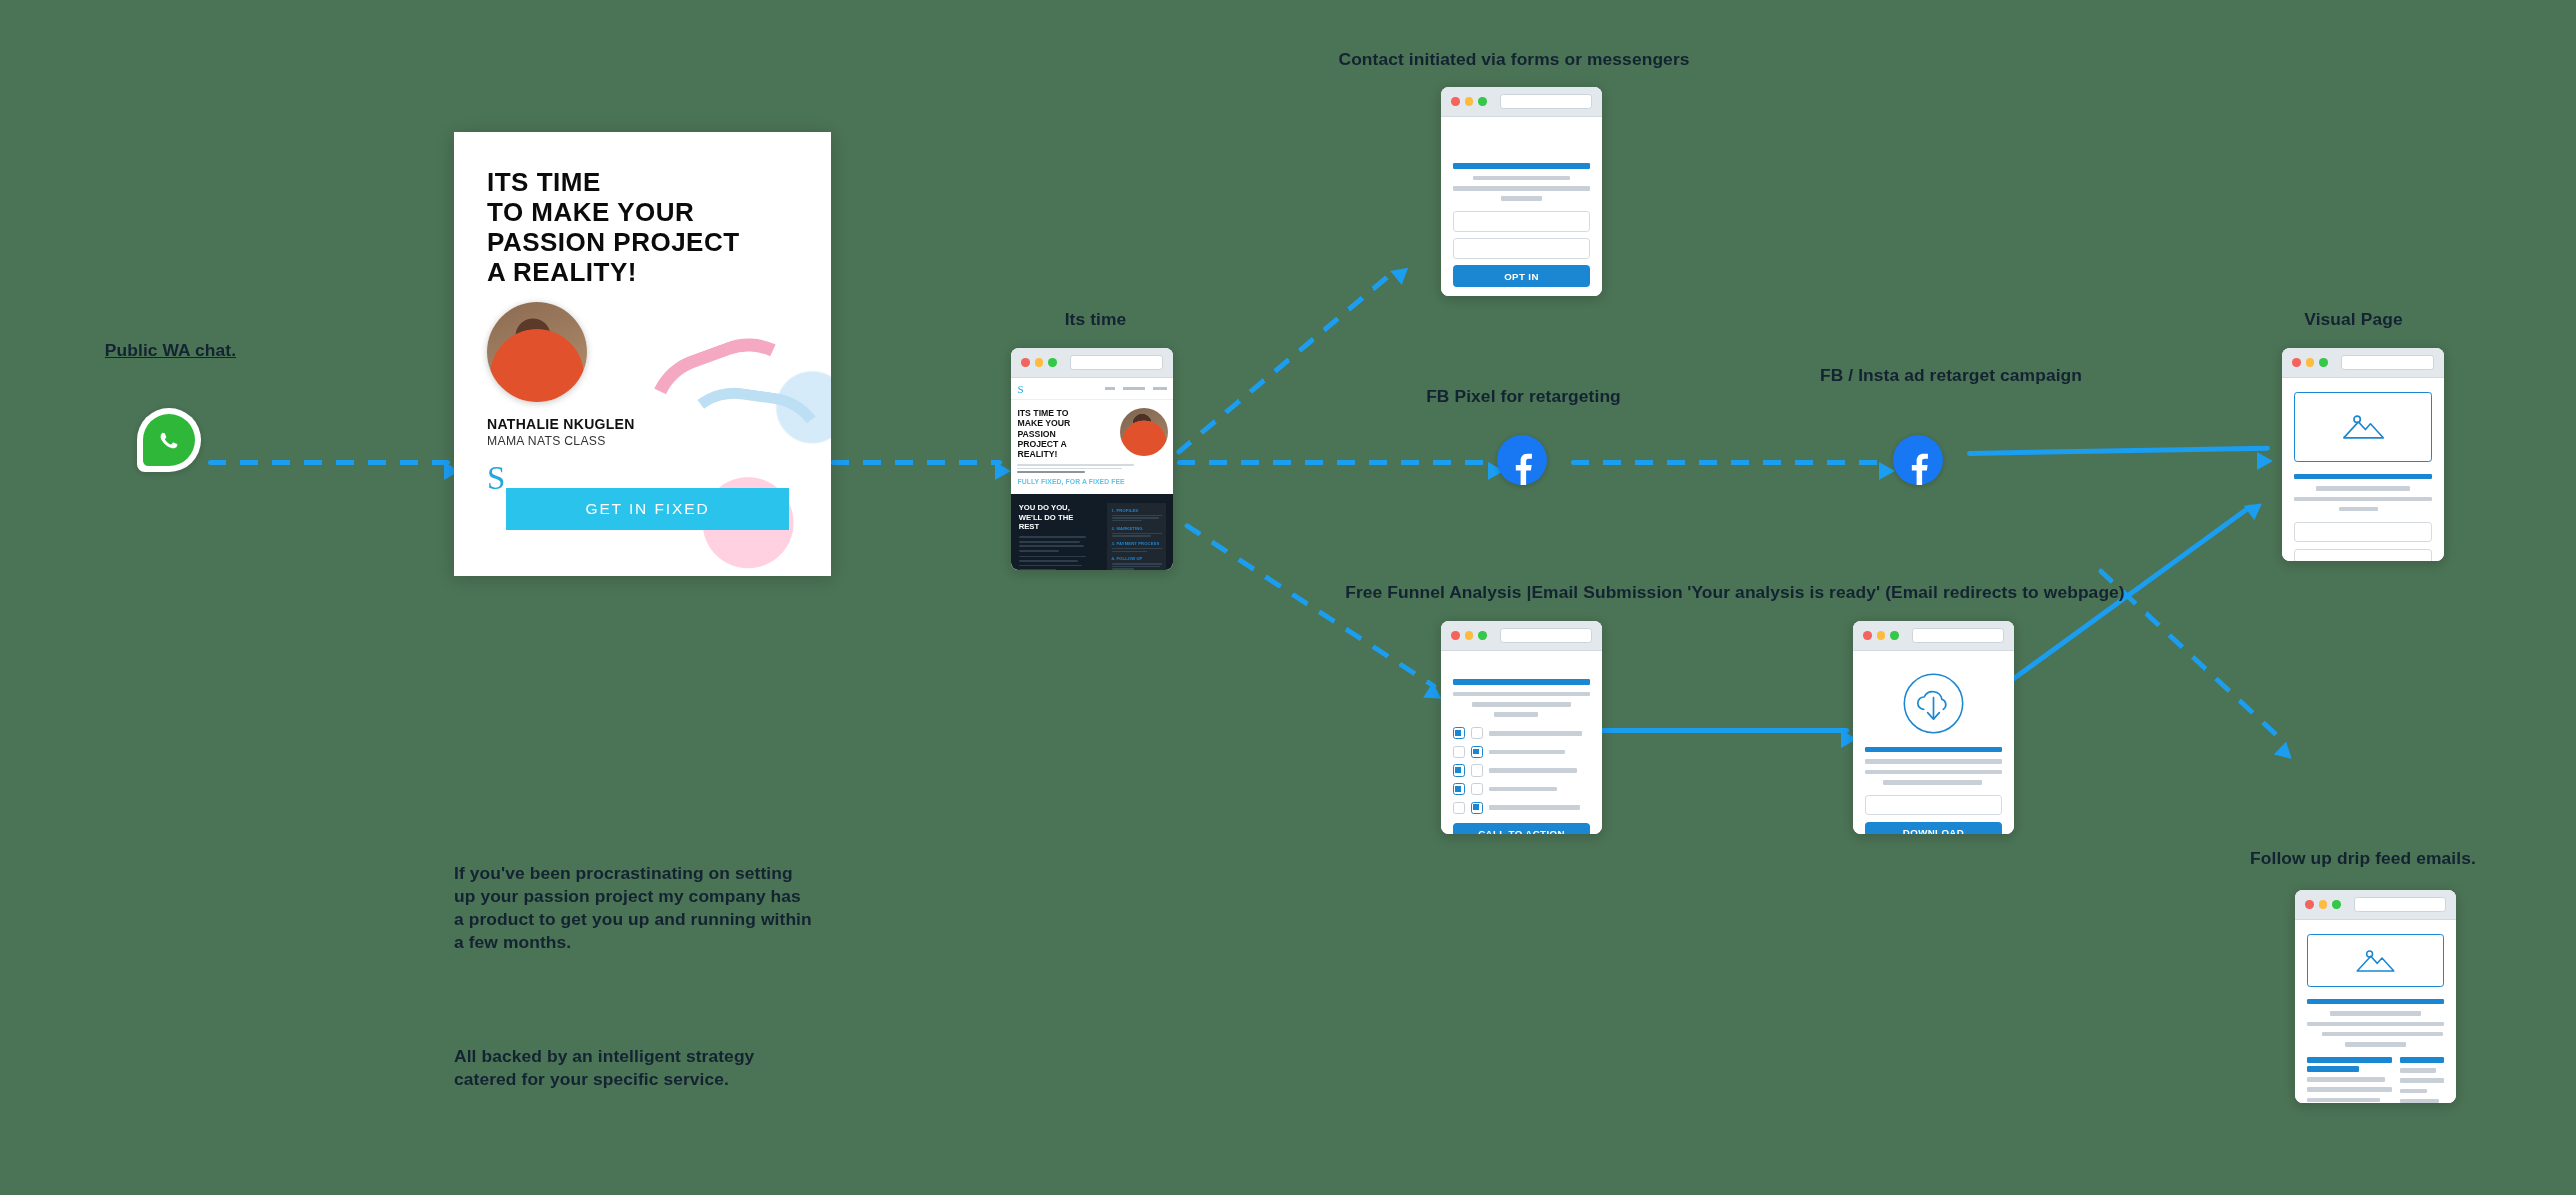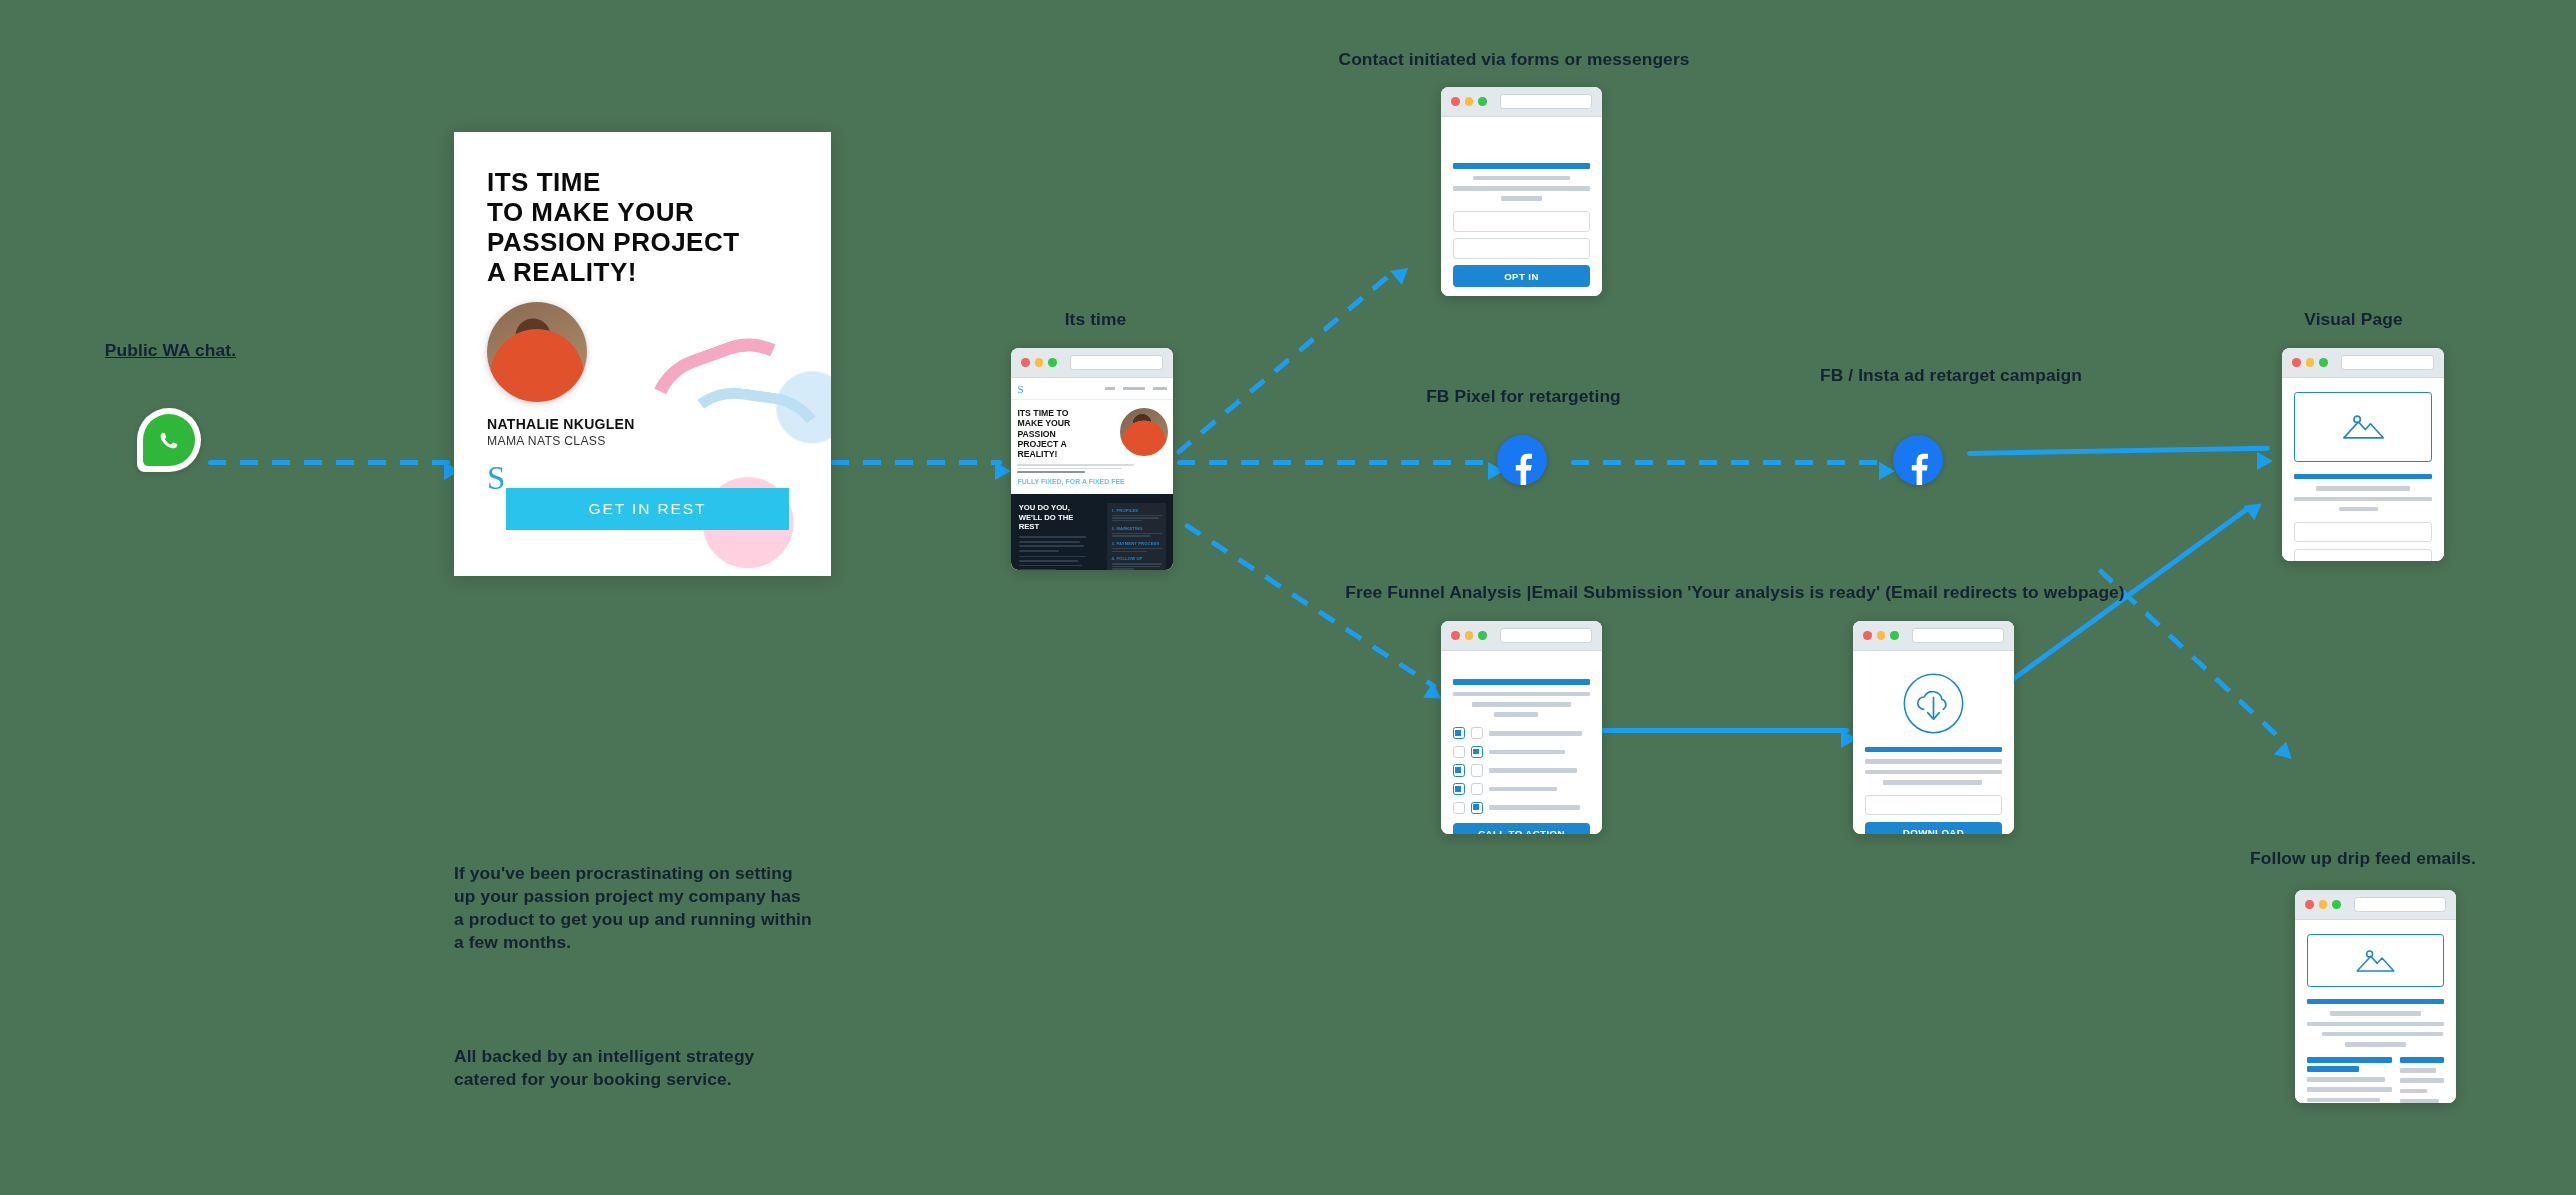--- a/index.html
+++ b/index.html
@@ -224,21 +224,21 @@
         <div>ITS TIME</div>
         <div>TO MAKE YOUR</div>
         <div>PASSION PROJECT</div>
         <div>A REALITY!</div>
       </div>
       <div id="poster-avatar"></div>
       <div id="poster-name">NATHALIE NKUGLEN</div>
       <div id="poster-role">MAMA NATS CLASS</div>
       <div id="poster-logo">S</div>
     </div>
-    <div id="poster-cta">GET IN REST</div>
+    <div id="poster-cta">GET IN FIXED</div>
   </div>
 
   <div class="caption" style="left:1018px; top:308px; width:155px;">Its time</div>
   <div class="node browser" id="website" style="left:1011px; top:348px; width:162px; height:222px;">
     <div class="bw-bar">
       <span class="dot r"></span>
       <span class="dot y"></span>
       <span class="dot g"></span>
       <span class="bw-url"></span>
     </div>
@@ -467,16 +467,16 @@
             <div class="tline" style="width:100%"></div>
           <div class="tline" style="width:62%"></div>
             <div class="tline" style="width:88%"></div>
 
         </div>
       </div>
     </div>
   </div>
 
   <div class="caption wrap" style="left:454px; top:862px; width:361px; text-align:left;">If you've been procrastinating on setting up your passion project my company has a product to get you up and running within a few months.</div>
-  <div class="caption wrap" style="left:454px; top:1045px; width:351px; text-align:left;">All backed by an intelligent strategy catered for your booking service.</div>
+  <div class="caption wrap" style="left:454px; top:1045px; width:351px; text-align:left;">All backed by an intelligent strategy catered for your specific service.</div>
 
 </div>
 
 
 </body></html>

